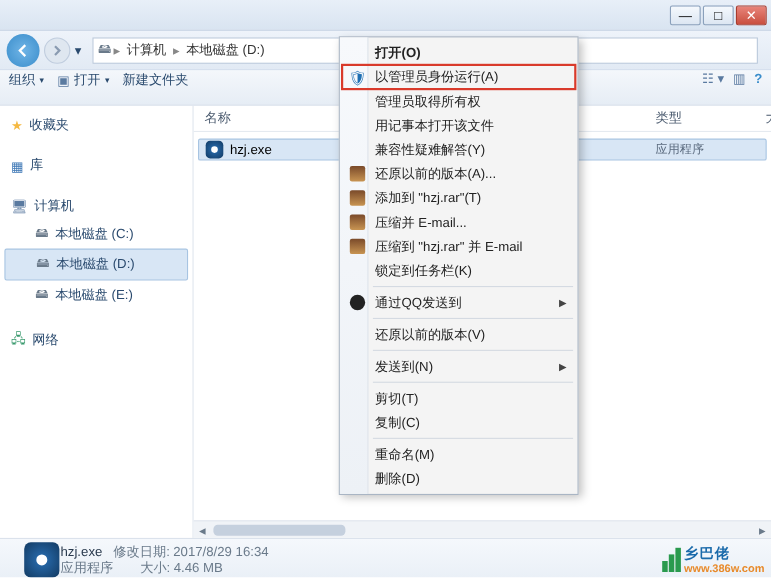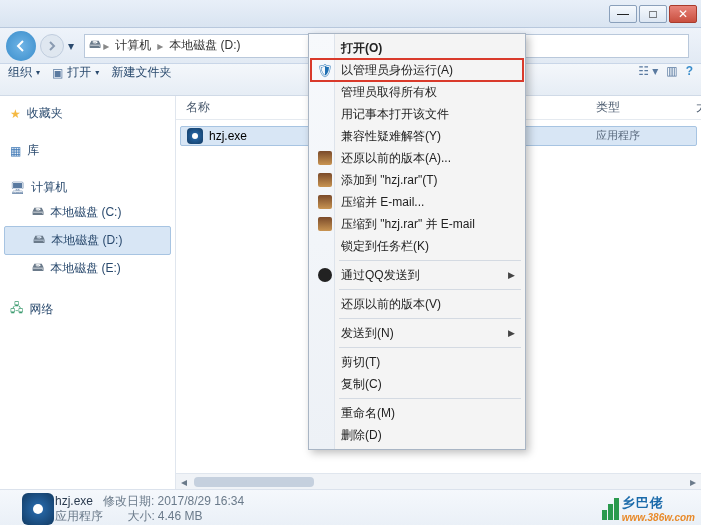--- a/index.html
+++ b/index.html
@@ -77,21 +77,21 @@
 .ctx-item.highlight { outline: 2px solid #d93a2b; outline-offset: -1px; }
 .shield { color: #1e6fb3; }
 .rar { background: linear-gradient(#7a4a2a,#c89452); border-radius: 2px; width: 14px; height: 14px; }
 .qq { width: 14px; height: 14px; border-radius: 50%; background: #222; position: relative; }
 
 
 .wm { position: absolute; right: 6px; bottom: 2px; display: flex; align-items: flex-end; gap: 2px; }
 .wm .bars span { display: inline-block; width: 5px; background: #2a9a4e; margin-right: 1px; }
 .wm .txt { display: flex; flex-direction: column; align-items: flex-start; }
 .wm .txt .cn { font-size: 13px; font-weight: bold; color: #1a6aaa; letter-spacing: 1px; }
-.wm .txt .url { font-size: 10px; color: #e88a2a; font-weight: bold; font-style: italic; }
+.wm .txt .url { font-size: 10px; color: #e88a2a; font-weight: bold; }
 
 svg { display: block; }
 </style>
 </head>
 <body>
 
 <div class="titlebar">
   <div class="win-btn">
       <span>—</span>
     </div>

